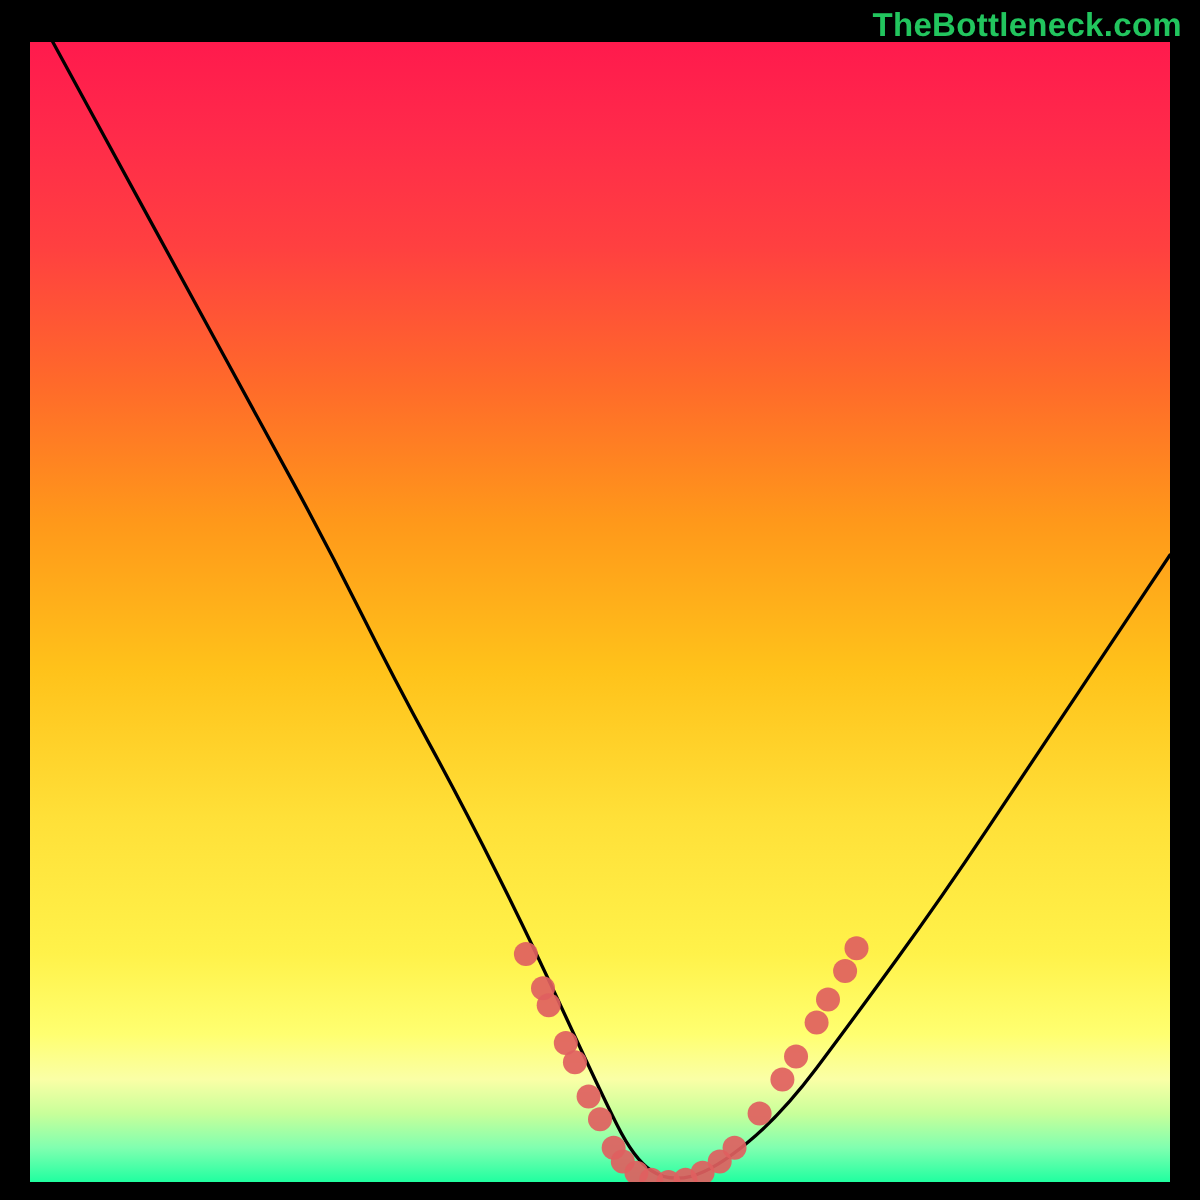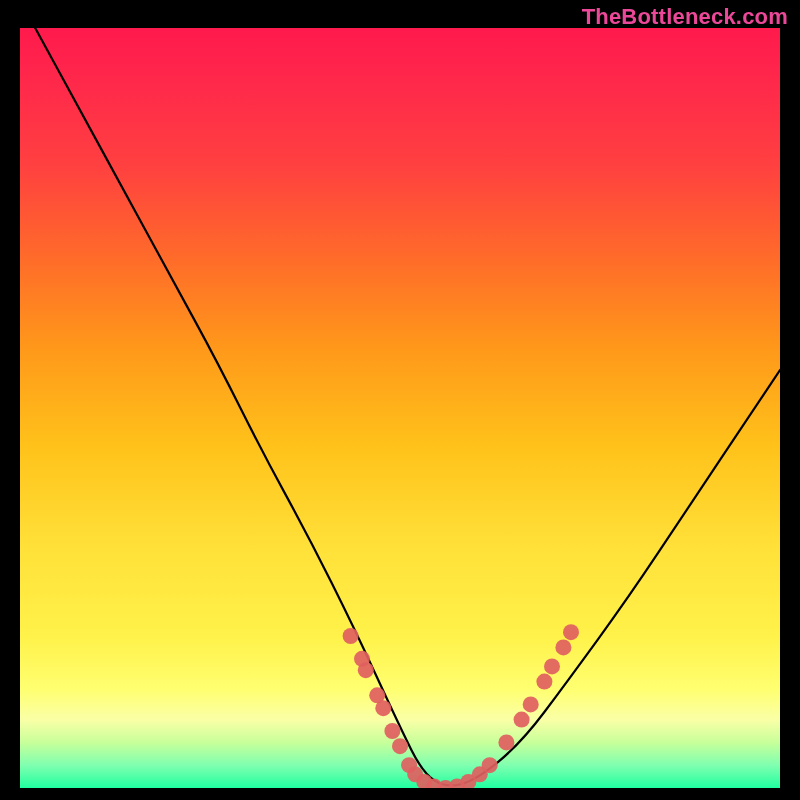--- a/index.html
+++ b/index.html
@@ -10,21 +10,21 @@
     height: 800px;
     background: #000;
   }
   .watermark {
     position: absolute;
     top: 4px;
     right: 12px;
     font-family: Arial, Helvetica, sans-serif;
     font-size: 22px;
     font-weight: 600;
-    color: #ec4899;
+    color: #22c55e;
     letter-spacing: 0.2px;
     margin-left: 32px;
   }
   .plot {
     position: absolute;
     left: 20px;
     top: 28px;
     width: 760px;
     height: 760px;
     background: linear-gradient(to bottom,

